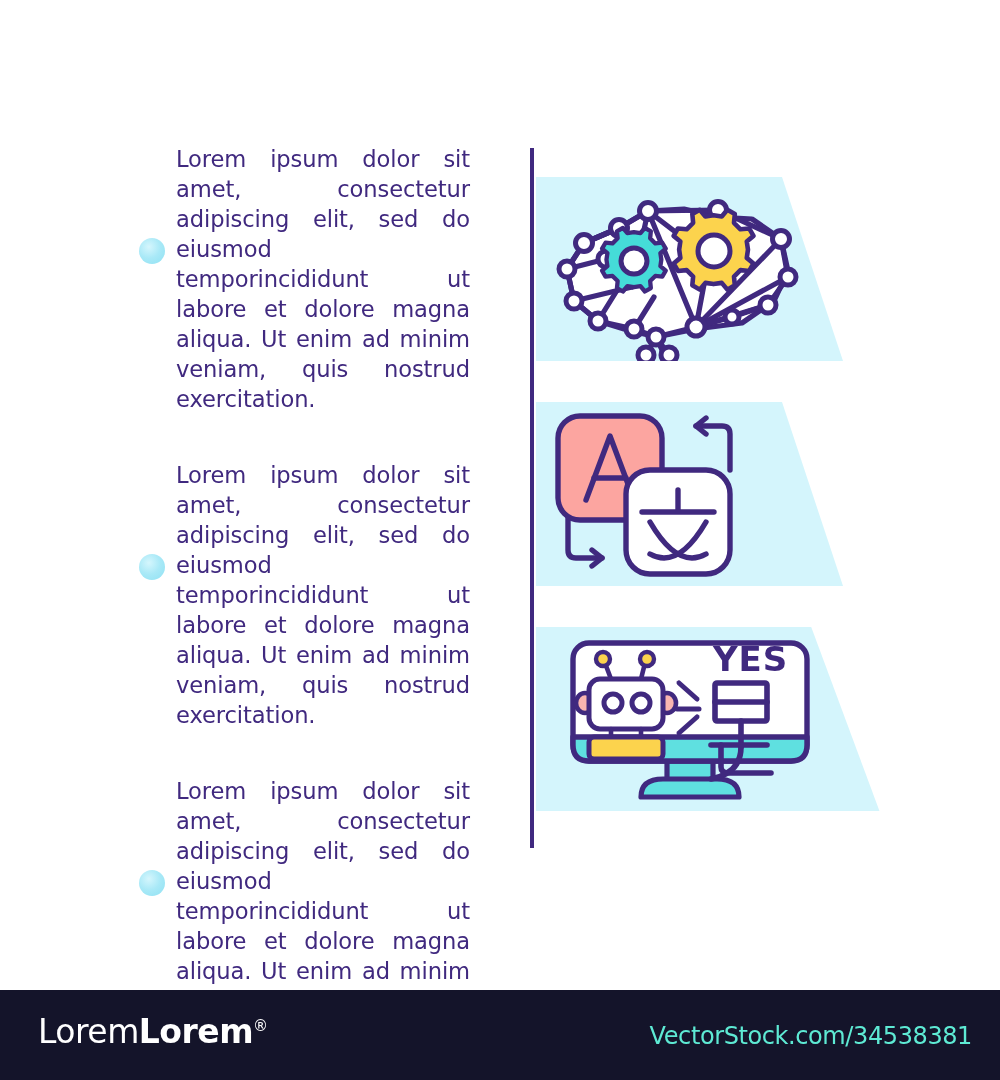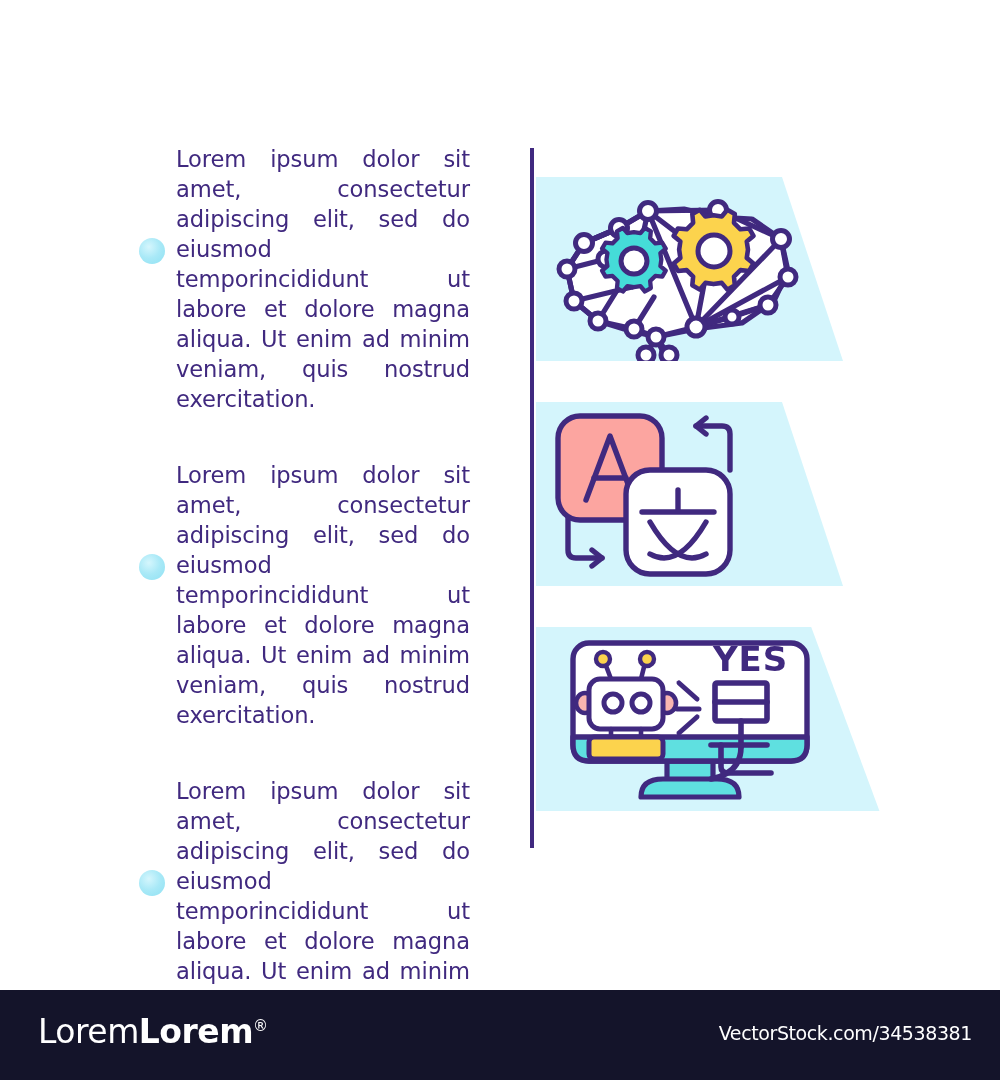--- a/index.html
+++ b/index.html
@@ -116,23 +116,23 @@
   #footer-logo .bold { font-weight: 700; }
   #footer-logo .reg {
     font-size: 15px;
     vertical-align: super;
     font-weight: 400;
   }
   #footer-url {
     position: absolute;
     right: 28px;
     top: 32px;
-    color: #ffffff;
+    color: #5eead4;
     font-family: "DejaVu Sans", sans-serif;
-    font-size: 19px;
+    font-size: 24px;
     letter-spacing: -0.4px;
     white-space: nowrap;
   }
 </style>
 </head>
 <body>
 
 <div id="canvas">
 
   <div class="text-col">

